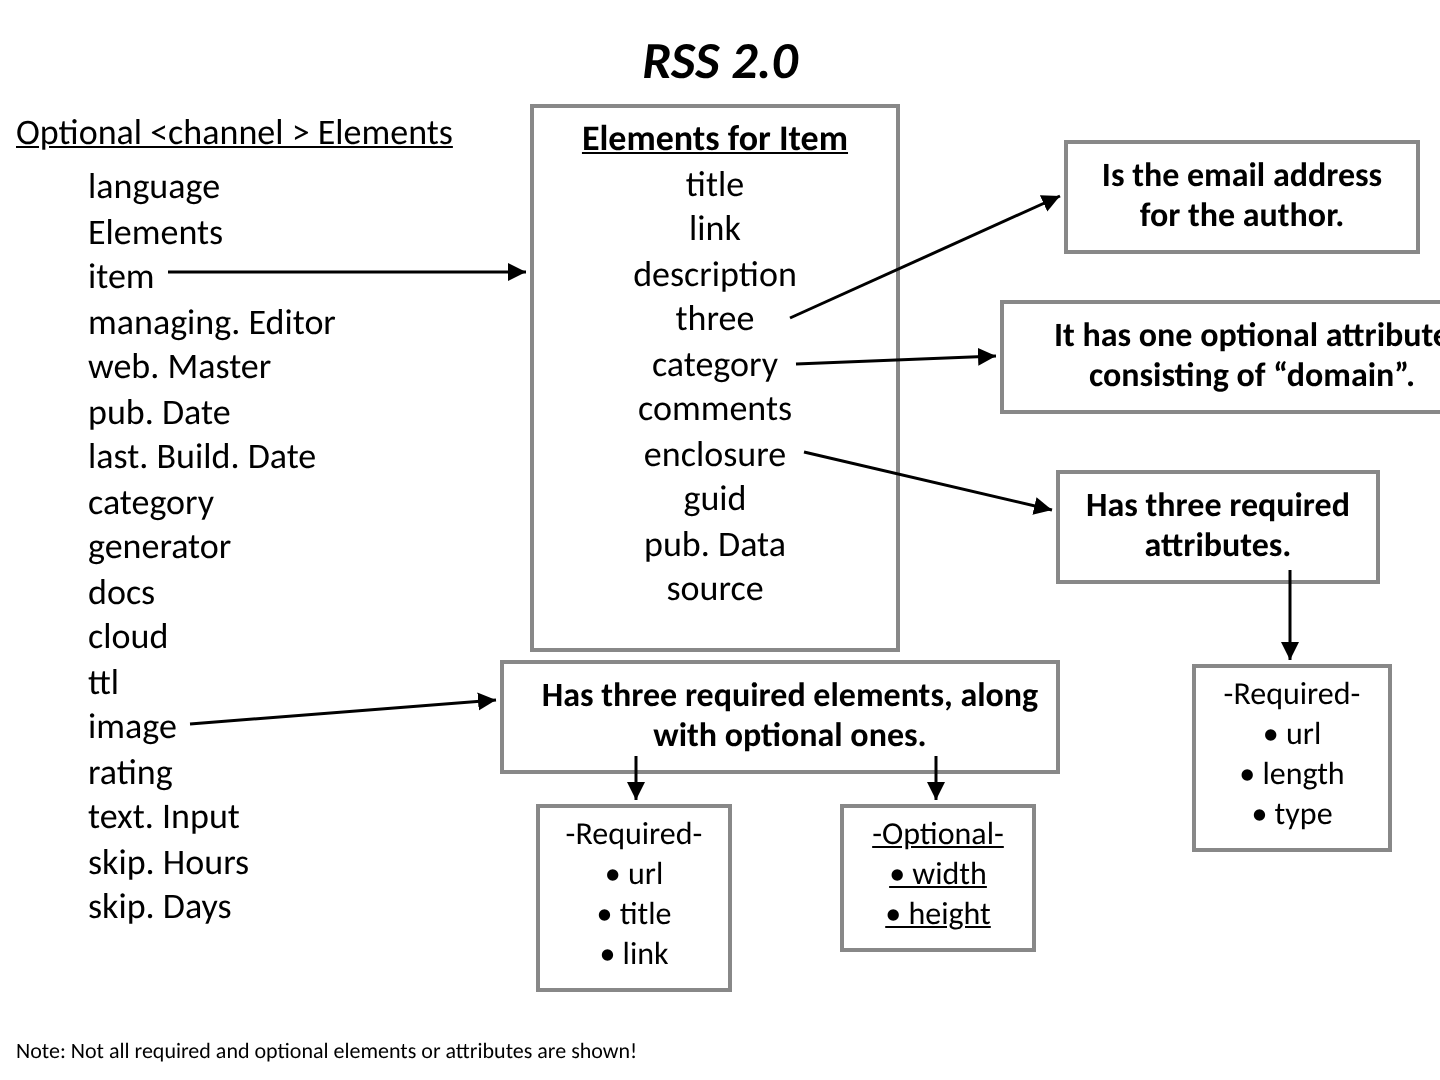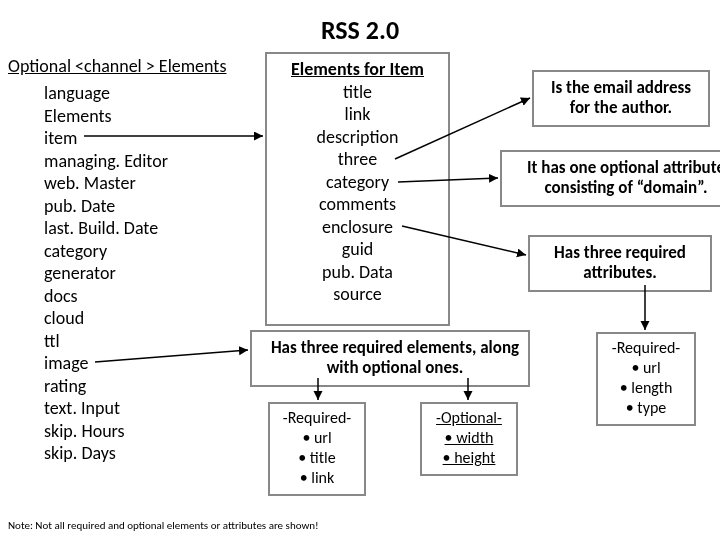--- a/index.html
+++ b/index.html
@@ -13,20 +13,21 @@
     overflow: hidden;
   }
   .title {
     position: absolute;
     top: 14px;
     left: 0;
     width: 720px;
     text-align: center;
     font-size: 26px;
     font-weight: 700;
+    font-style: italic;
   }
   .channel-header {
     position: absolute;
     left: 8px;
     top: 55px;
     font-size: 18px;
     text-decoration: underline;
   }
   .channel-list {
     position: absolute;
@@ -54,21 +55,21 @@
     position: absolute;
     border: 2px solid #888;
     font-size: 17px;
     font-weight: 700;
     text-align: center;
     line-height: 1.2;
     padding: 6px 6px;
   }
   .author-note { left: 532px; top: 70px;  width: 178px; }
   .category-note { left: 500px; top: 150px; width: 252px; }
-  .enclosure-note { left: 528px; top: 235px; width: 184px; }
+  .enclosure-note { left: 528px; top: 235px; width: 162px; }
   .image-note  { left: 250px; top: 330px; width: 280px; padding-left: 16px; }
   .small-box {
     position: absolute;
     border: 2px solid #888;
     font-size: 16px;
     text-align: center;
     line-height: 1.25;
     padding: 4px 8px 6px 8px;
     font-weight: 400;
   }

